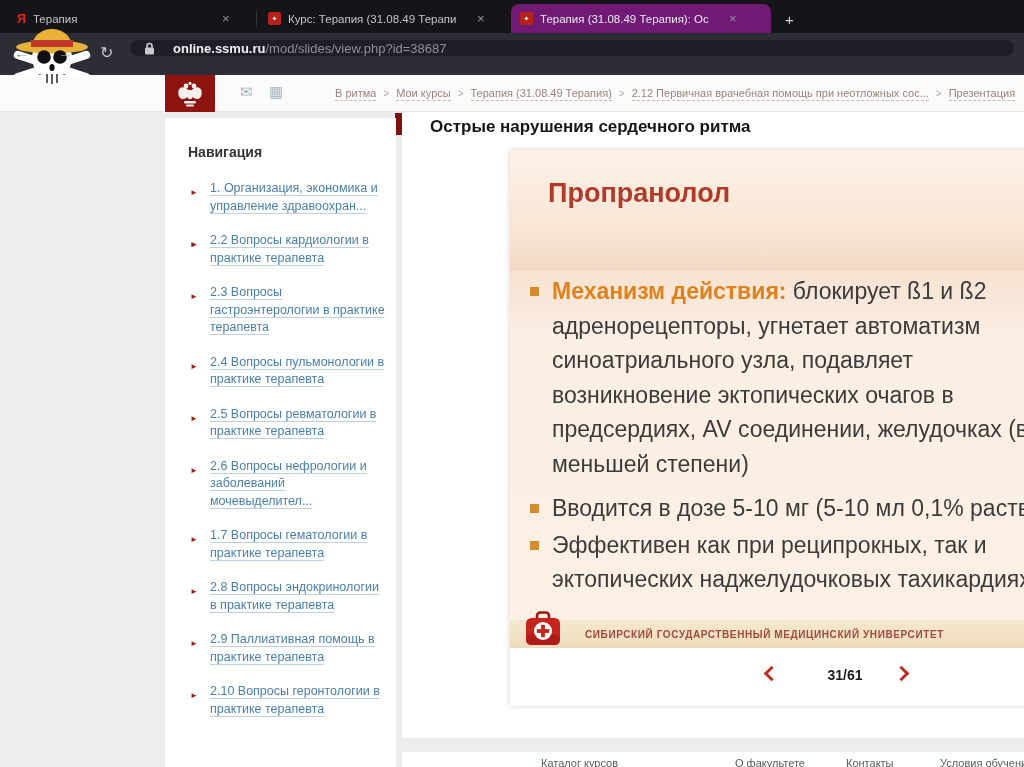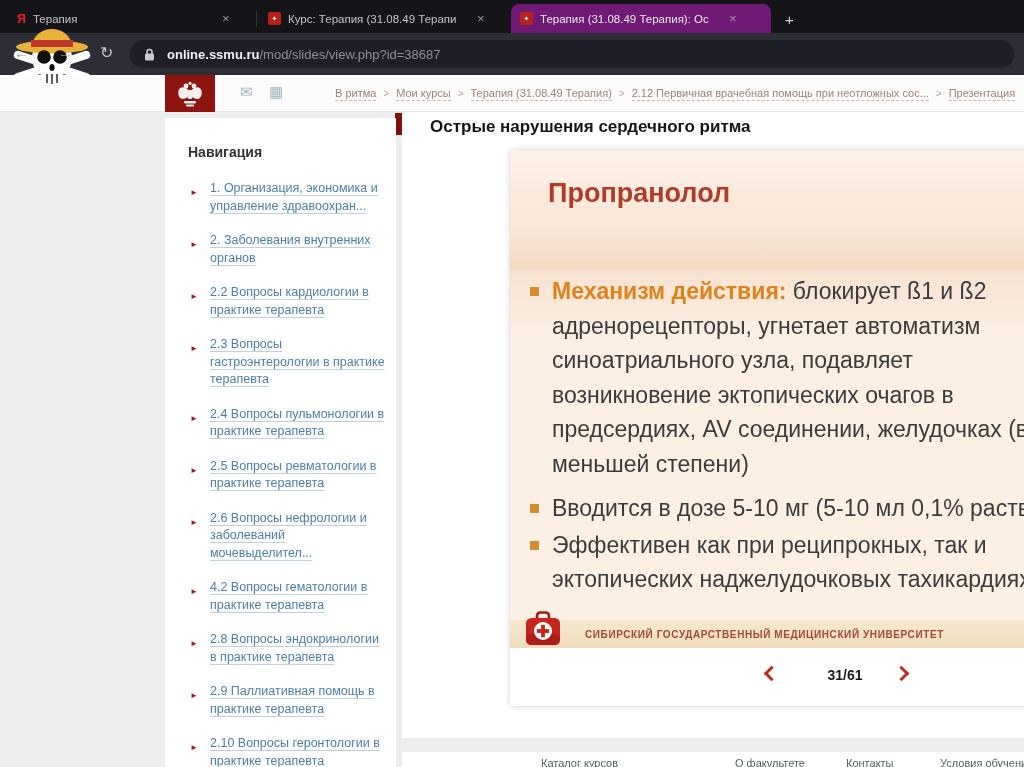--- a/index.html
+++ b/index.html
@@ -20,22 +20,22 @@
     font-size:7px;display:flex;align-items:center;justify-content:center;flex:0 0 13px;}
   .tabsep{width:1px;height:16px;background:#34353b;margin:0 2px 6px 2px;}
   .newtab{color:#cfd0d4;font-size:15px;margin:0 0 5px 14px;}
 
   
   .toolbar{position:absolute;left:0;top:33px;width:100%;height:42px;background:#2d2d36;z-index:1;}
   .nav-ic{position:absolute;z-index:6;font-size:15px;}
   .ic-back{left:14px;top:44px;color:#8a8b90;}
   .ic-fwd{left:58px;top:44px;color:#c0c1c6;}
   .ic-reload{left:100px;top:43px;color:#c6c7cc;font-size:16px;}
-  .urlbar{position:absolute;left:130px;top:40px;width:884px;height:28px;background:#1e1e26;
-    border-radius:14px;display:flex;align-items:center;padding:0 14px;gap:12px;z-index:5;}
+  .urlbar{position:absolute;left:130px;top:40px;width:884px;height:16px;background:#1e1e26;
+    border-radius:14px;display:flex;align-items:center;padding:0 14px;gap:18px;z-index:5;}
   .url-host{color:#eef0f3;font-size:13px;font-weight:600;}
   .url-path{color:#8e9096;font-size:13px;}
   .skull{position:absolute;left:4px;top:28px;z-index:4;}
 
   
   .page{position:absolute;left:0;top:75px;width:1024px;height:692px;background:#ecedee;}
   .pageheader{position:absolute;left:0;top:0;width:100%;height:37px;background:#fbfbfb;
     border-bottom:1px solid #e4e4e4;}
   .logo{position:absolute;left:165px;top:0;width:50px;height:37px;background:#8e1410;
     display:flex;align-items:center;justify-content:center;}
@@ -178,27 +178,27 @@
           <span class="crumb">Презентация</span>
         </nav>
     </div>
 
     <div class="redmark"></div>
 
     <aside class="sidebar">
       <h3 class="sb-title">Навигация</h3>
       <ul class="sb-list" id="sblist">
           <li class="sb-item"><span class="sb-bullet">►</span><span class="sb-link">1. Организация, экономика и управление здравоохран...</span></li>
-          <li class="sb-item"><span class="sb-bullet">►</span><span class="sb-link">2. Заболевания внутренних органов</span></li>
+          <li class="sb-item"><span class="sb-bullet">►</span></li>
           <li class="sb-item"><span class="sb-bullet">►</span><span class="sb-link">2.2 Вопросы кардиологии в практике терапевта</span></li>
           <li class="sb-item"><span class="sb-bullet">►</span><span class="sb-link">2.3 Вопросы гастроэнтерологии в практике терапевта</span></li>
           <li class="sb-item"><span class="sb-bullet">►</span><span class="sb-link">2.4 Вопросы пульмонологии в практике терапевта</span></li>
           <li class="sb-item"><span class="sb-bullet">►</span><span class="sb-link">2.5 Вопросы ревматологии в практике терапевта</span></li>
           <li class="sb-item"><span class="sb-bullet">►</span><span class="sb-link">2.6 Вопросы нефрологии и заболеваний мочевыделител...</span></li>
-          <li class="sb-item"><span class="sb-bullet">►</span><span class="sb-link">4.2 Вопросы гематологии в практике терапевта</span></li>
+          <li class="sb-item"><span class="sb-bullet">►</span><span class="sb-link">1.7 Вопросы гематологии в практике терапевта</span></li>
           <li class="sb-item"><span class="sb-bullet">►</span><span class="sb-link">2.8 Вопросы эндокринологии в практике терапевта</span></li>
           <li class="sb-item"><span class="sb-bullet">►</span><span class="sb-link">2.9 Паллиативная помощь в практике терапевта</span></li>
           <li class="sb-item"><span class="sb-bullet">►</span><span class="sb-link">2.10 Вопросы геронтологии в практике терапевта</span></li>
         </ul>
     </aside>
 
     <main class="maincard">
       <h2 class="page-title">Острые нарушения сердечного ритма</h2>
 
       <div class="slide">

